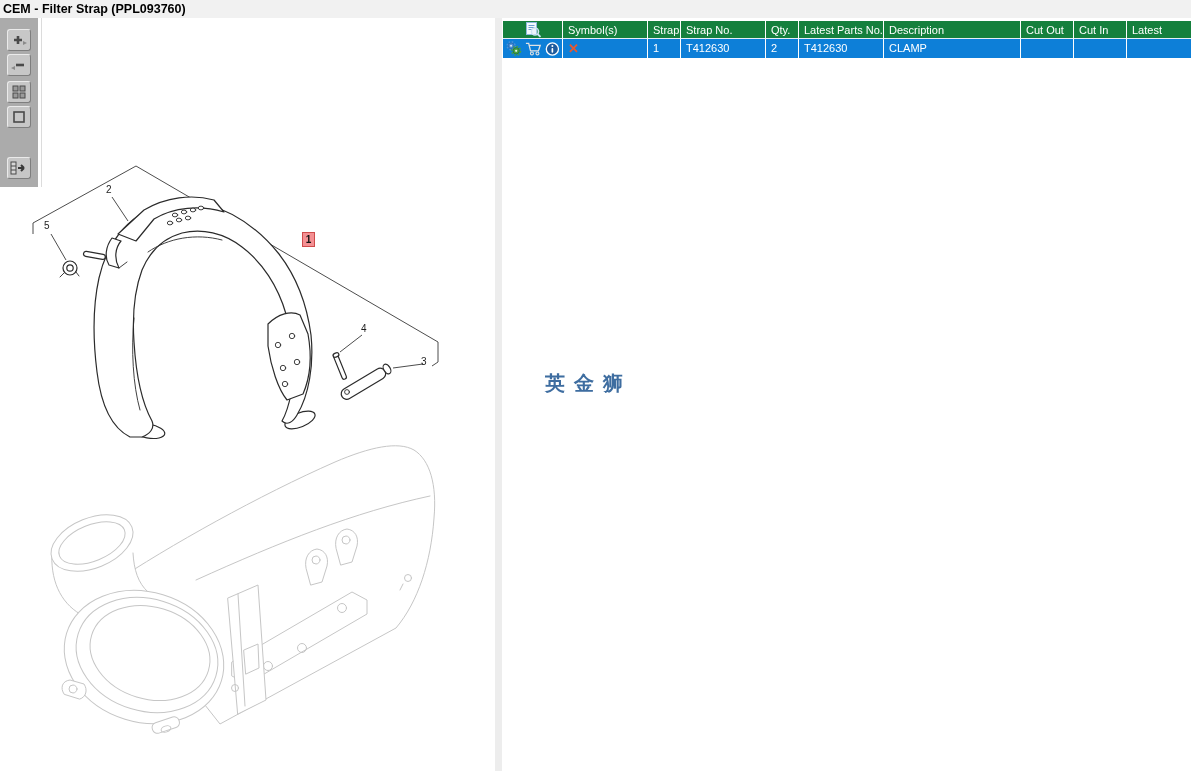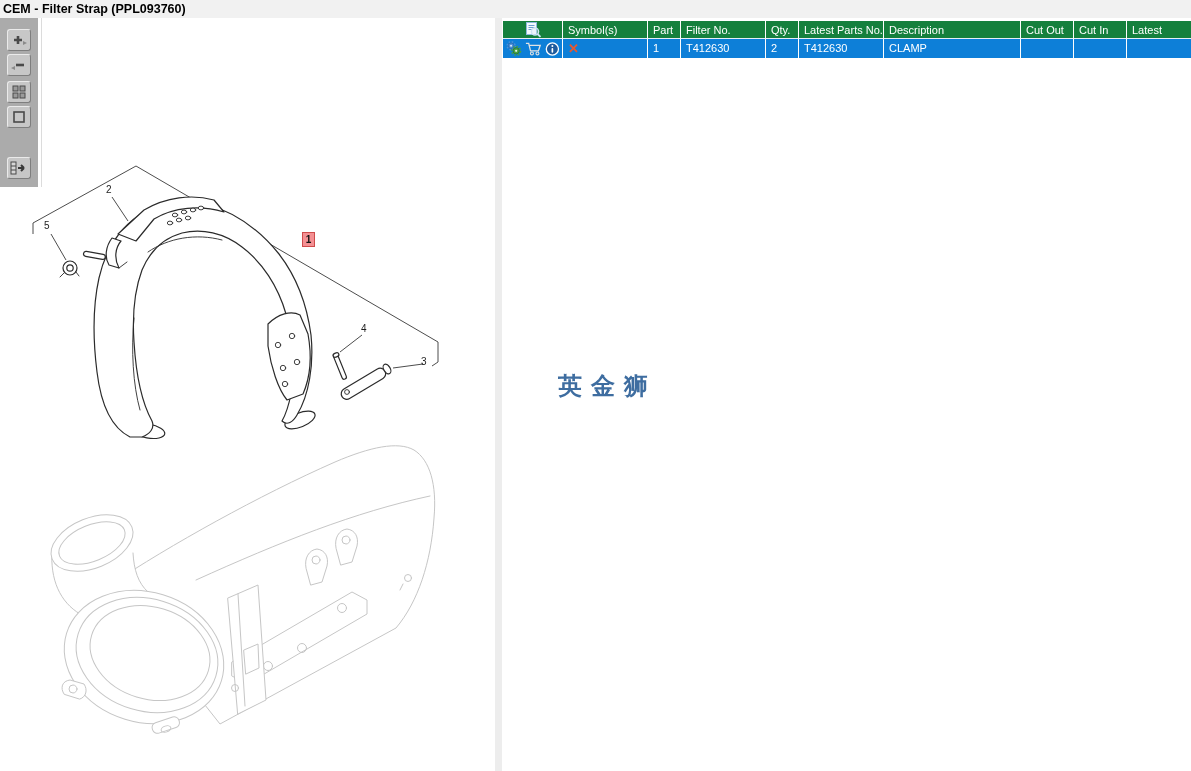--- a/index.html
+++ b/index.html
@@ -38,21 +38,21 @@
   .diagram-svg{position:absolute;left:0;top:18px;width:497px;height:753px}
   .callout{
     position:absolute;font-size:10px;color:#1c1c1c;line-height:12px;
     cursor:pointer;user-select:none;
   }
   .callout.hl{
     background:#f49093;border:1px solid #ce4b4b;font-weight:bold;
     width:11px;height:13px;text-align:center;line-height:13px;color:#111;
   }
   .watermark{
-    position:absolute;left:558px;top:370px;font-size:24px;font-weight:bold;
+    position:absolute;left:545px;top:370px;font-size:20px;font-weight:bold;
     color:#3e6da0;letter-spacing:9px;white-space:nowrap;
   }
   
   .parts-table{position:absolute;left:503px;top:21px;width:688px;font-size:11px;color:#fff}
   .thead{display:flex;background:#15803d;height:18px;line-height:18px}
   .trow{display:flex;background:#0d7fd8;height:19px;line-height:19px;cursor:pointer}
   .cell{
     box-sizing:border-box;border-right:1px solid #fdfdfd;
     padding:0 2px 0 5px;white-space:nowrap;overflow:hidden;flex:none;
   }
@@ -219,22 +219,22 @@
   <div class="thead">
     <div class="cell c0 center">
       <svg width="19" height="17" viewBox="0 0 19 17">
         <rect x="3.5" y="1.5" width="10" height="12" fill="#f4f9fd" stroke="#8db8dd"></rect>
         <path d="M5.5 4.5 H11.5 M5.5 6.5 H11.5 M5.5 8.5 H9" stroke="#6aa0cf" stroke-width="1"></path>
         <circle cx="12" cy="10.5" r="3.6" fill="rgba(220,235,248,0.35)" stroke="#cfe3f4" stroke-width="1.4"></circle>
         <path d="M14.5 13 L17.5 15.8" stroke="#cfe3f4" stroke-width="1.8"></path>
       </svg>
     </div>
     <div class="cell c1">Symbol(s)</div>
-    <div class="cell c2">Part</div>
-    <div class="cell c3">Filter No.</div>
+    <div class="cell c2">Strap</div>
+    <div class="cell c3">Strap No.</div>
     <div class="cell c4">Qty.</div>
     <div class="cell c5">Latest Parts No.</div>
     <div class="cell c6">Description</div>
     <div class="cell c7">Cut Out</div>
     <div class="cell c8">Cut In</div>
     <div class="cell c9">Latest</div>
   </div>
 
   <div class="trow">
     <div class="cell c0 icons">

